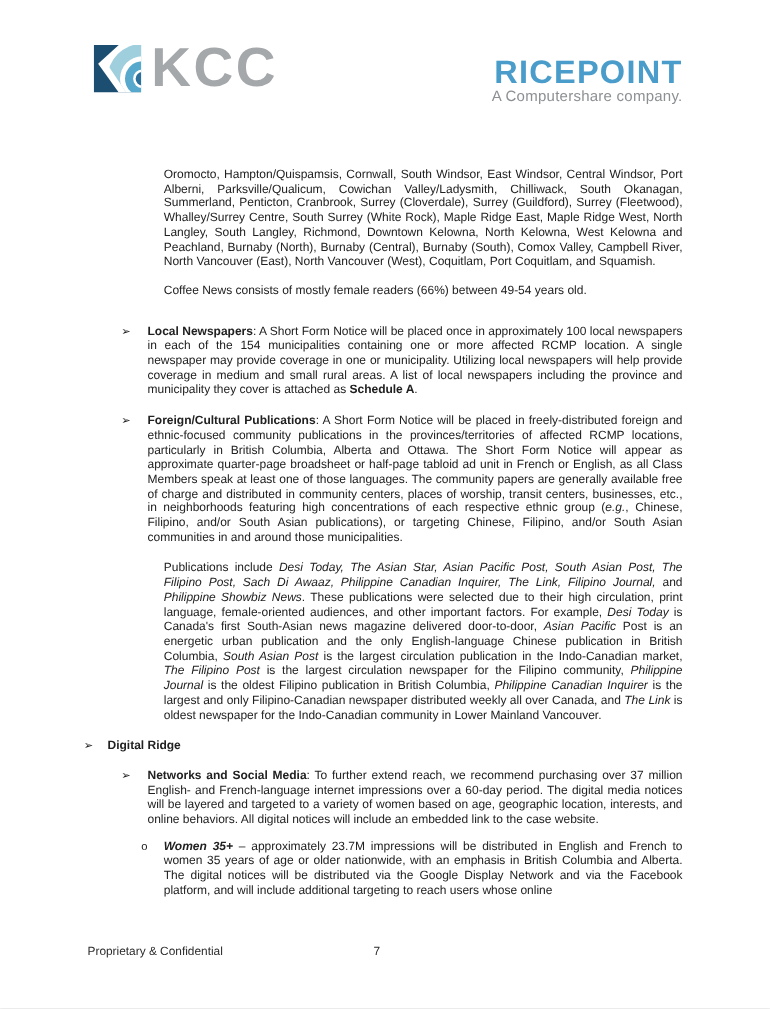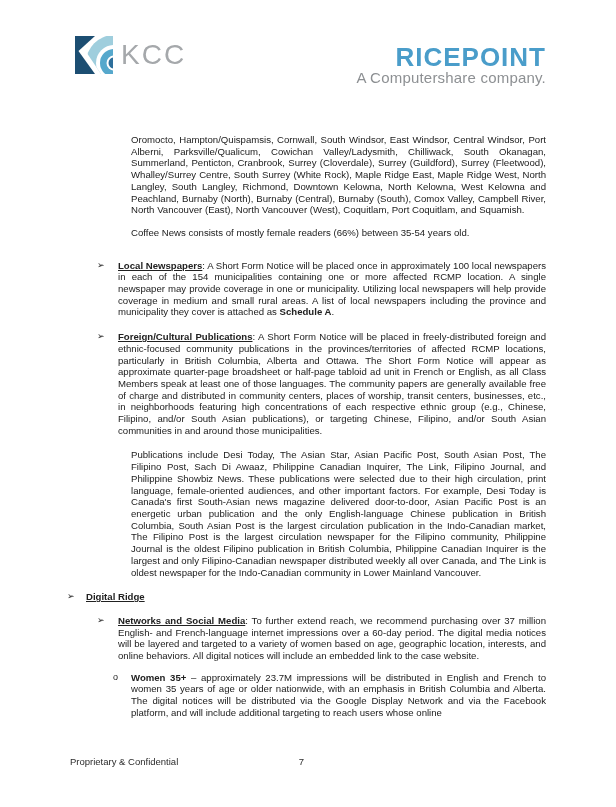--- a/index.html
+++ b/index.html
@@ -11,45 +11,45 @@
     font-family:"Liberation Sans","DejaVu Sans",sans-serif;
     font-size:9.6px;line-height:11.7px;
     color:var(--text,#212121);
     overflow:hidden;
     box-shadow:0 0 4px rgba(0,0,0,.25);
   }
   
   .doc-header{position:absolute;top:36px;left:75px;right:70px;
     display:flex;justify-content:space-between;align-items:flex-start;}
   .kcc-logo{display:flex;align-items:flex-start;gap:8px;}
-  .kcc-text{font-size:28px;line-height:38px;letter-spacing:2px;
-    color:var(--kcc-gray,#a5a8ab);font-weight:400;}
+  .kcc-text{font-size:44px;line-height:38px;letter-spacing:2px;
+    color:var(--kcc-gray,#a5a8ab);font-weight:700;}
   .ricepoint-logo{text-align:right;padding-top:8px;}
   .rp-text{font-size:26px;line-height:27px;letter-spacing:1px;
     color:var(--ricepoint-blue,#4a9dca);font-weight:700;}
-  .rp-tagline{font-size:15px;line-height:11px;margin-top:1px;
+  .rp-tagline{font-size:12px;line-height:11px;margin-top:1px;
     color:var(--tagline-gray,#8d9093);letter-spacing:.2px;}
   
   .doc-body{position:absolute;top:86px;left:0;right:0;margin-top:48px;}
   .para{margin:0 70px 0 131px;text-align:justify;}
   .bullet{display:flex;margin-right:70px;}
   .bullet .marker{flex:none;font-size:9px;line-height:11.7px;}
   .bullet .btext{flex:1;margin:0;text-align:justify;}
   .b-l1{margin-left:67px;}  .b-l1 .marker{width:19px;}
   .b-l2{margin-left:97px;}  .b-l2 .marker{width:21px;}
   .b-l3{margin-left:113px;} .b-l3 .marker{width:18px;}
   .mt-coffee{margin-top:11px;}
   .mt-local{margin-top:21px;}
   .mt-sect{margin-top:13px;}
   .mt-net{margin-top:12px;}
   .mt-women{margin-top:10px;}
   
   .rs-b{font-weight:bold;}
-  .rs-i{}
-  .rs-u{text-decoration:underline;}
+  .rs-i{font-style:italic;}
+  .rs-u{}
   
   .doc-footer{position:absolute;top:756px;left:0;right:13px;height:14px;
     font-size:9.5px;color:#2b2b2b;}
   .footer-left{position:absolute;left:70px;top:0;}
   .footer-page{position:absolute;left:0;right:0;top:0;text-align:center;}
 </style>
 </head>
 <body>
 
 <div class="page">
@@ -77,21 +77,21 @@
     <div class="ricepoint-logo">
       <div class="rp-text">RICEPOINT</div>
       <div class="rp-tagline">A Computershare company.</div>
     </div>
   </header>
 
   <main class="doc-body">
 
     <p class="para">Oromocto, Hampton/Quispamsis, Cornwall, South Windsor, East Windsor, Central Windsor, Port Alberni, Parksville/Qualicum, Cowichan Valley/Ladysmith, Chilliwack, South Okanagan, Summerland, Penticton, Cranbrook, Surrey (Cloverdale), Surrey (Guildford), Surrey (Fleetwood), Whalley/Surrey Centre, South Surrey (White Rock), Maple Ridge East, Maple Ridge West, North Langley, South Langley, Richmond, Downtown Kelowna, North Kelowna, West Kelowna and Peachland, Burnaby (North), Burnaby (Central), Burnaby (South), Comox Valley, Campbell River, North Vancouver (East), North Vancouver (West), Coquitlam, Port Coquitlam, and Squamish.</p>
 
-    <p class="para mt-coffee">Coffee News consists of mostly female readers (66%) between 35-54 years old.</p>
+    <p class="para mt-coffee">Coffee News consists of mostly female readers (66%) between 49-54 years old.</p>
 
     <div class="bullet b-l2 mt-local">
       <span class="marker">➢</span>
       <p class="btext"><span class="rs-b rs-u">Local Newspapers</span><span>: A Short Form Notice will be placed once in approximately 100 local newspapers in each of the 154 municipalities containing one or more affected RCMP location. A single newspaper may provide coverage in one or municipality. Utilizing local newspapers will help provide coverage in medium and small rural areas.  A list of local newspapers including the province and municipality they cover is attached as </span><span class="rs-b">Schedule A</span><span>.</span></p>
     </div>
 
     <div class="bullet b-l2 mt-sect">
       <span class="marker">➢</span>
       <p class="btext"><span class="rs-b rs-u">Foreign/Cultural Publications</span><span>: A Short Form Notice will be placed in freely-distributed foreign and ethnic-focused community publications in the provinces/territories of affected RCMP locations, particularly in British Columbia, Alberta and Ottawa. The Short Form Notice will appear as approximate quarter-page broadsheet or half-page tabloid ad unit in French or English, as all Class Members speak at least one of those languages. The community papers are generally available free of charge and distributed in community centers, places of worship, transit centers, businesses, etc., in neighborhoods featuring high concentrations of each respective ethnic group (</span><span class="rs-i">e.g.</span><span>, Chinese, Filipino, and/or South Asian publications), or targeting Chinese, Filipino, and/or South Asian communities in and around those municipalities.</span></p>
     </div>

